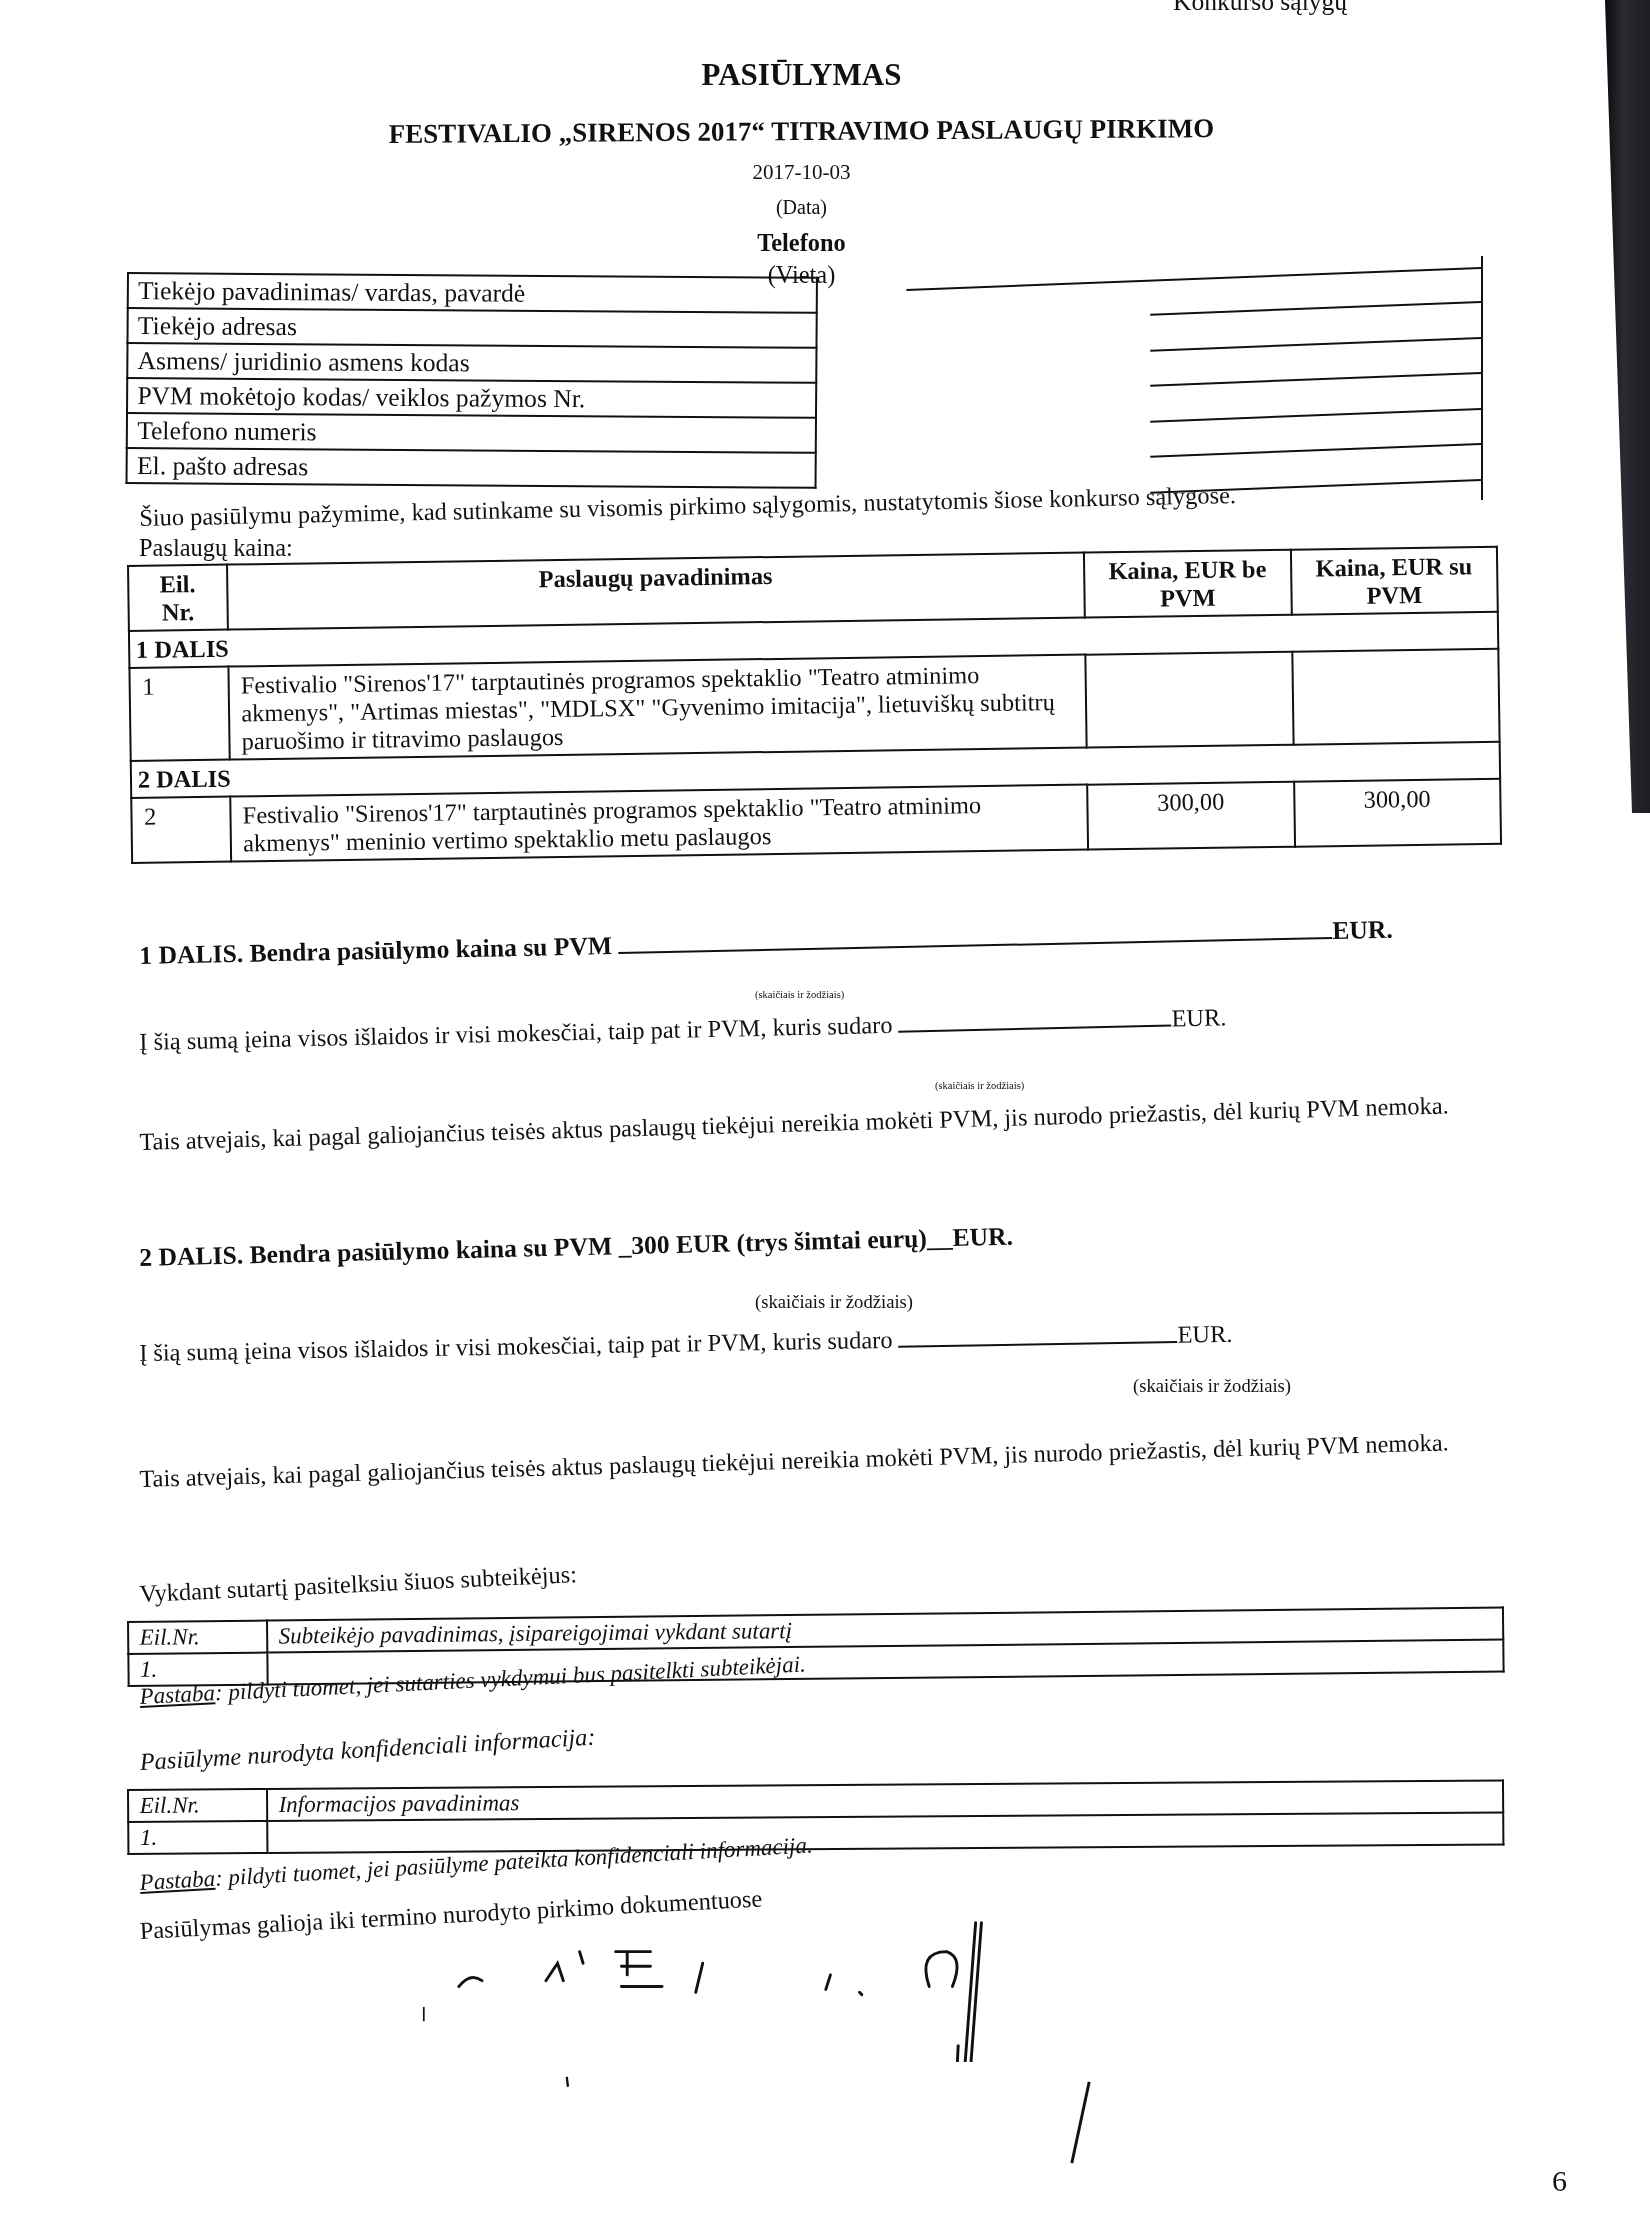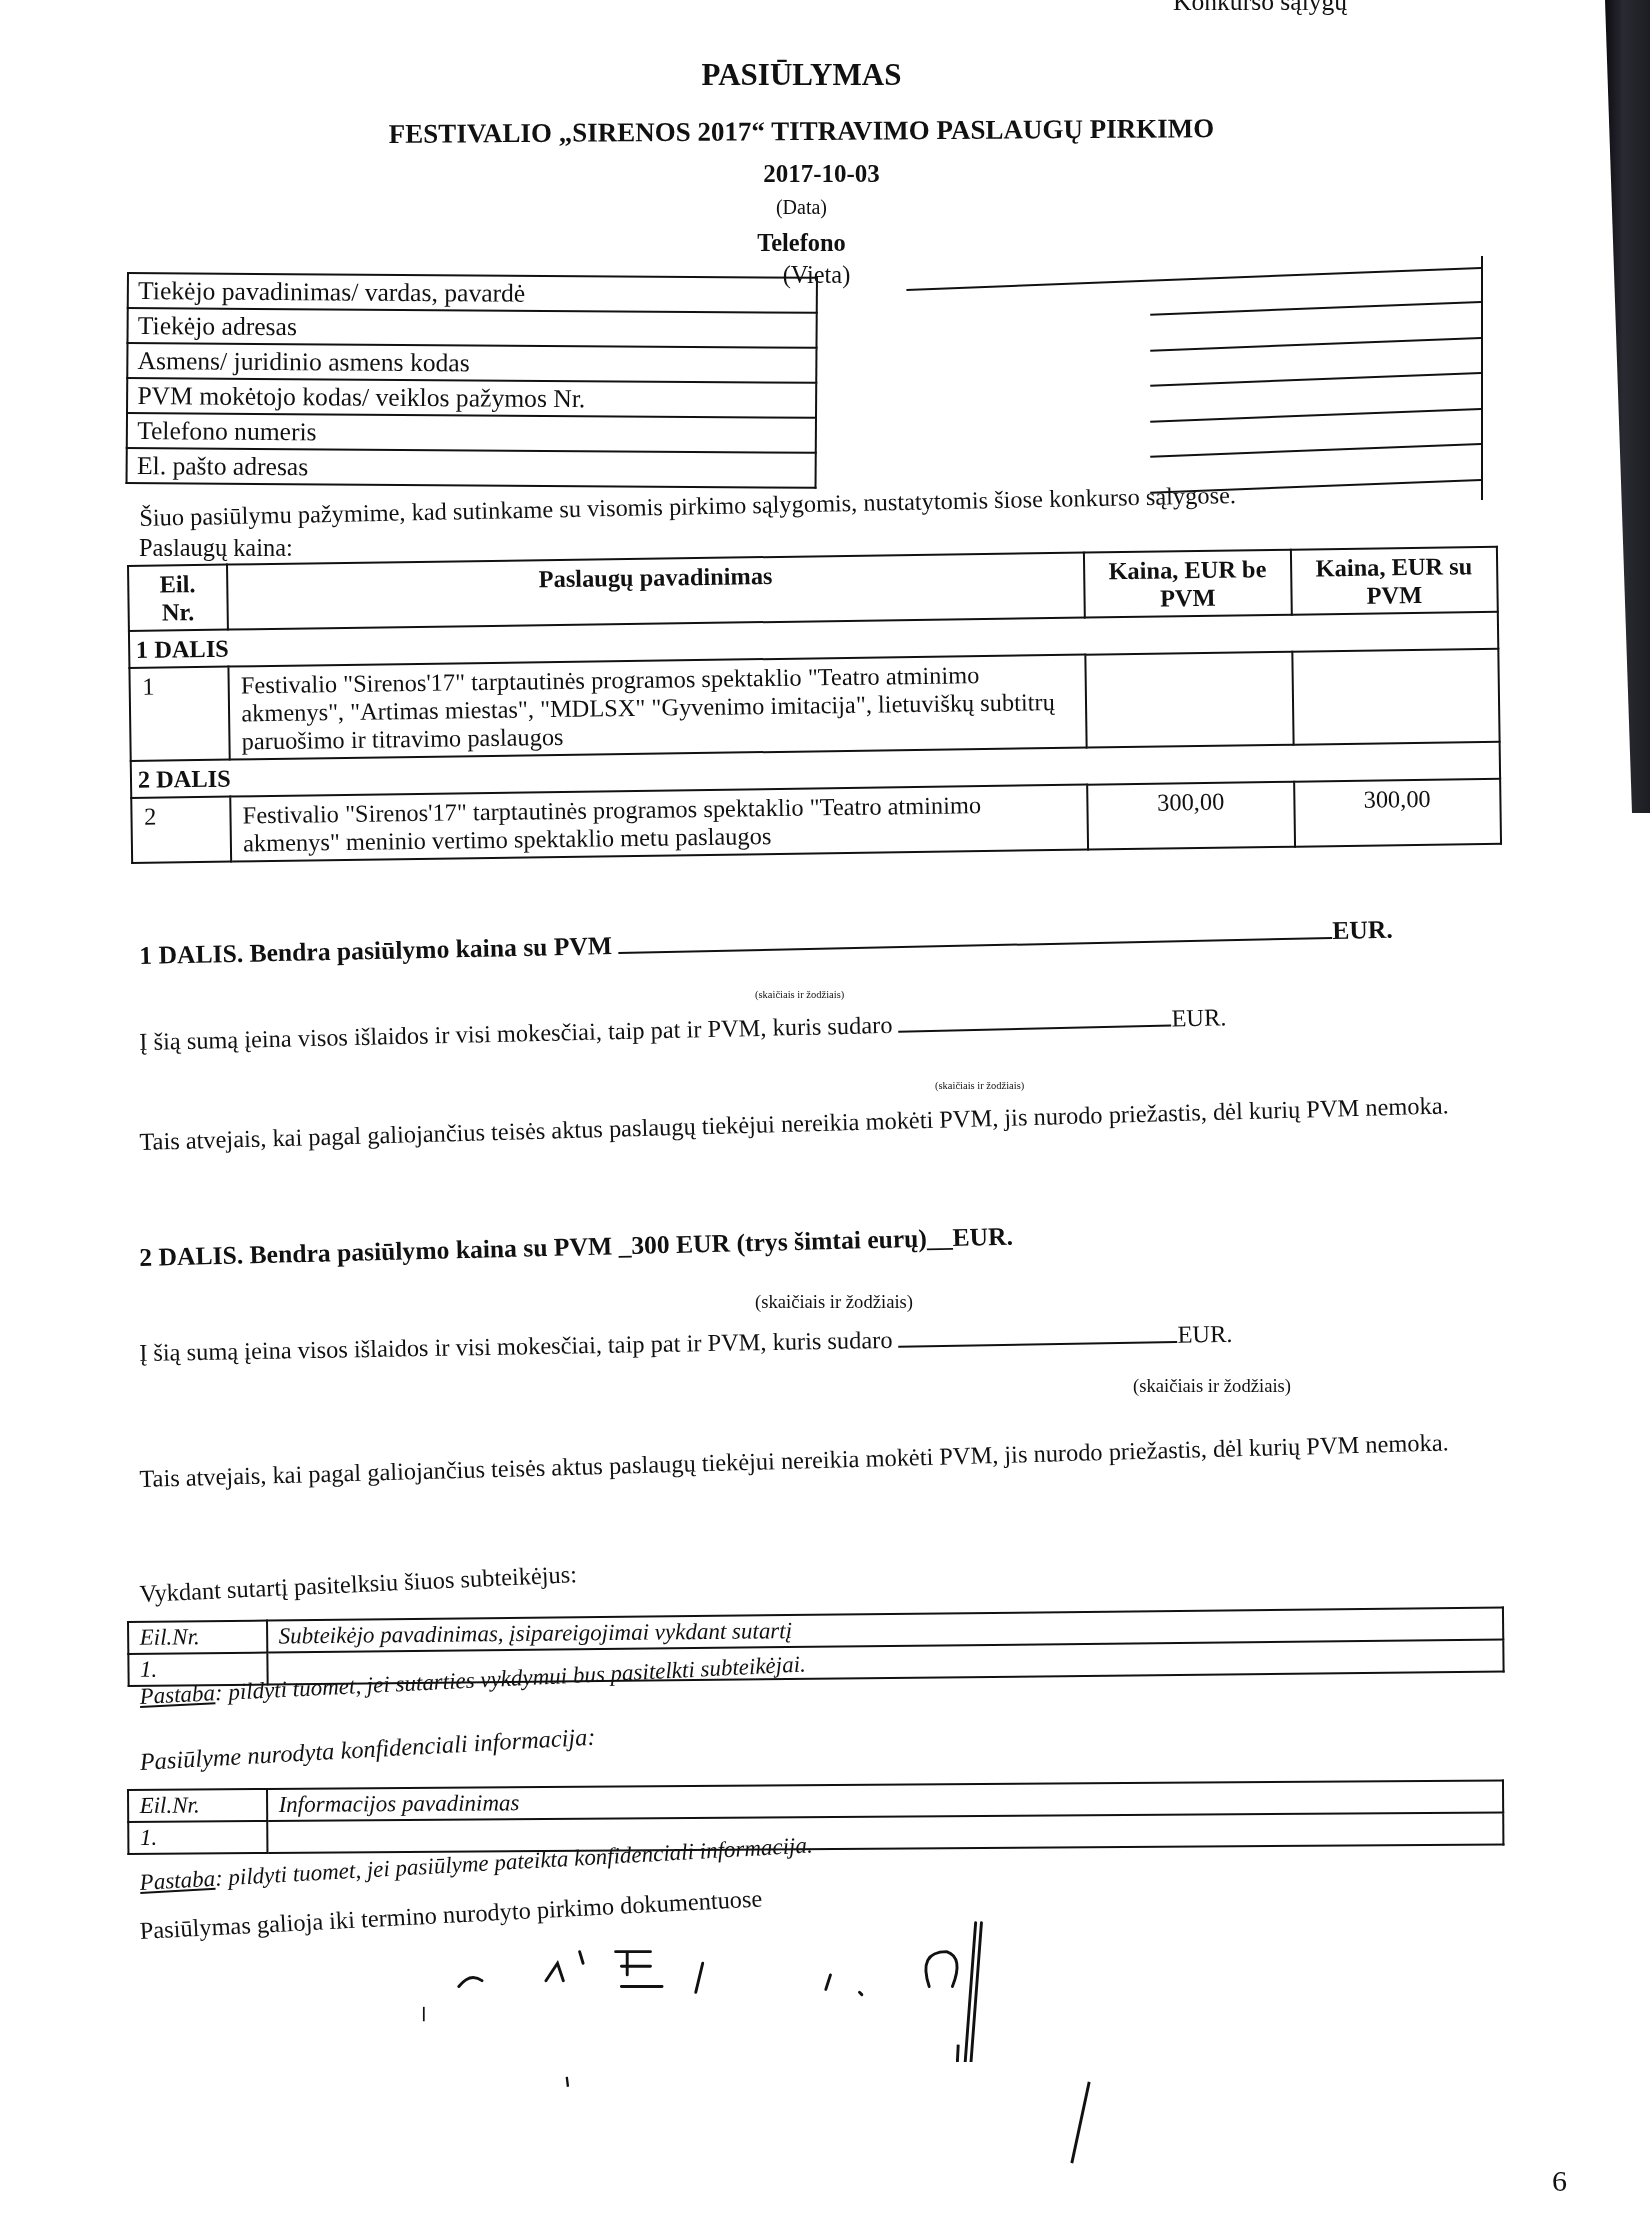--- a/index.html
+++ b/index.html
@@ -11,24 +11,24 @@
   .edge {
     position: absolute; top: 0; right: 0; width: 45px; height: 813px;
     background: linear-gradient(90deg, #0b0b10 0%, #2a2a32 40%, #1c1c22 100%);
     clip-path: polygon(0 0, 100% 0, 100% 100%, 60% 100%);
   }
   .abs { position: absolute; }
   .hdr-top { left: 1173px; top: -12.8px; font-size: 25.6px; }
   .center { left: 0; width: 1603px; text-align: center; }
   .title { top: 57px; font-size: 31px; font-weight: bold; }
   .subtitle { top: 116px; font-size: 27px; font-weight: bold; transform: rotate(-0.4deg); }
-  .date { top: 160px; font-size: 25px; font-weight: bold; padding-left: 20px; }
+  .date { top: 160px; font-size: 21px; font-weight: normal; }
   .datecap { top: 196px; font-size: 20px; }
   .city { top: 229px; font-size: 24.4px; font-weight: bold; }
-  .citycap { top: 261px; font-size: 24.4px; padding-left: 15px; }
+  .citycap { top: 261px; font-size: 24.4px; }
 
   table { border-collapse: collapse; }
   .info { left: 127px; top: 272px; width: 691px; transform: rotate(0.4deg); transform-origin: left top; }
   .info td { border: 2.3px solid #111; font-size: 25.6px; height: 33px; padding: 0 9.3px; white-space: nowrap; }
   .info-right { left: 819px; top: 256px; width: 662px; height: 244px; border-right: 2.3px solid #111; }
   .info-line { position: absolute; left: 331px; right: 0; border-top: 2.3px solid #111; transform: rotate(-2.2deg); transform-origin: right center; }
 
   .para { font-size: 24.4px; line-height: 1.25; }
   .agree { left: 139px; top: 503px; width: 1406px; transform: rotate(-1.2deg); transform-origin: left top; }
   .pricecap { left: 139px; top: 533px; }

